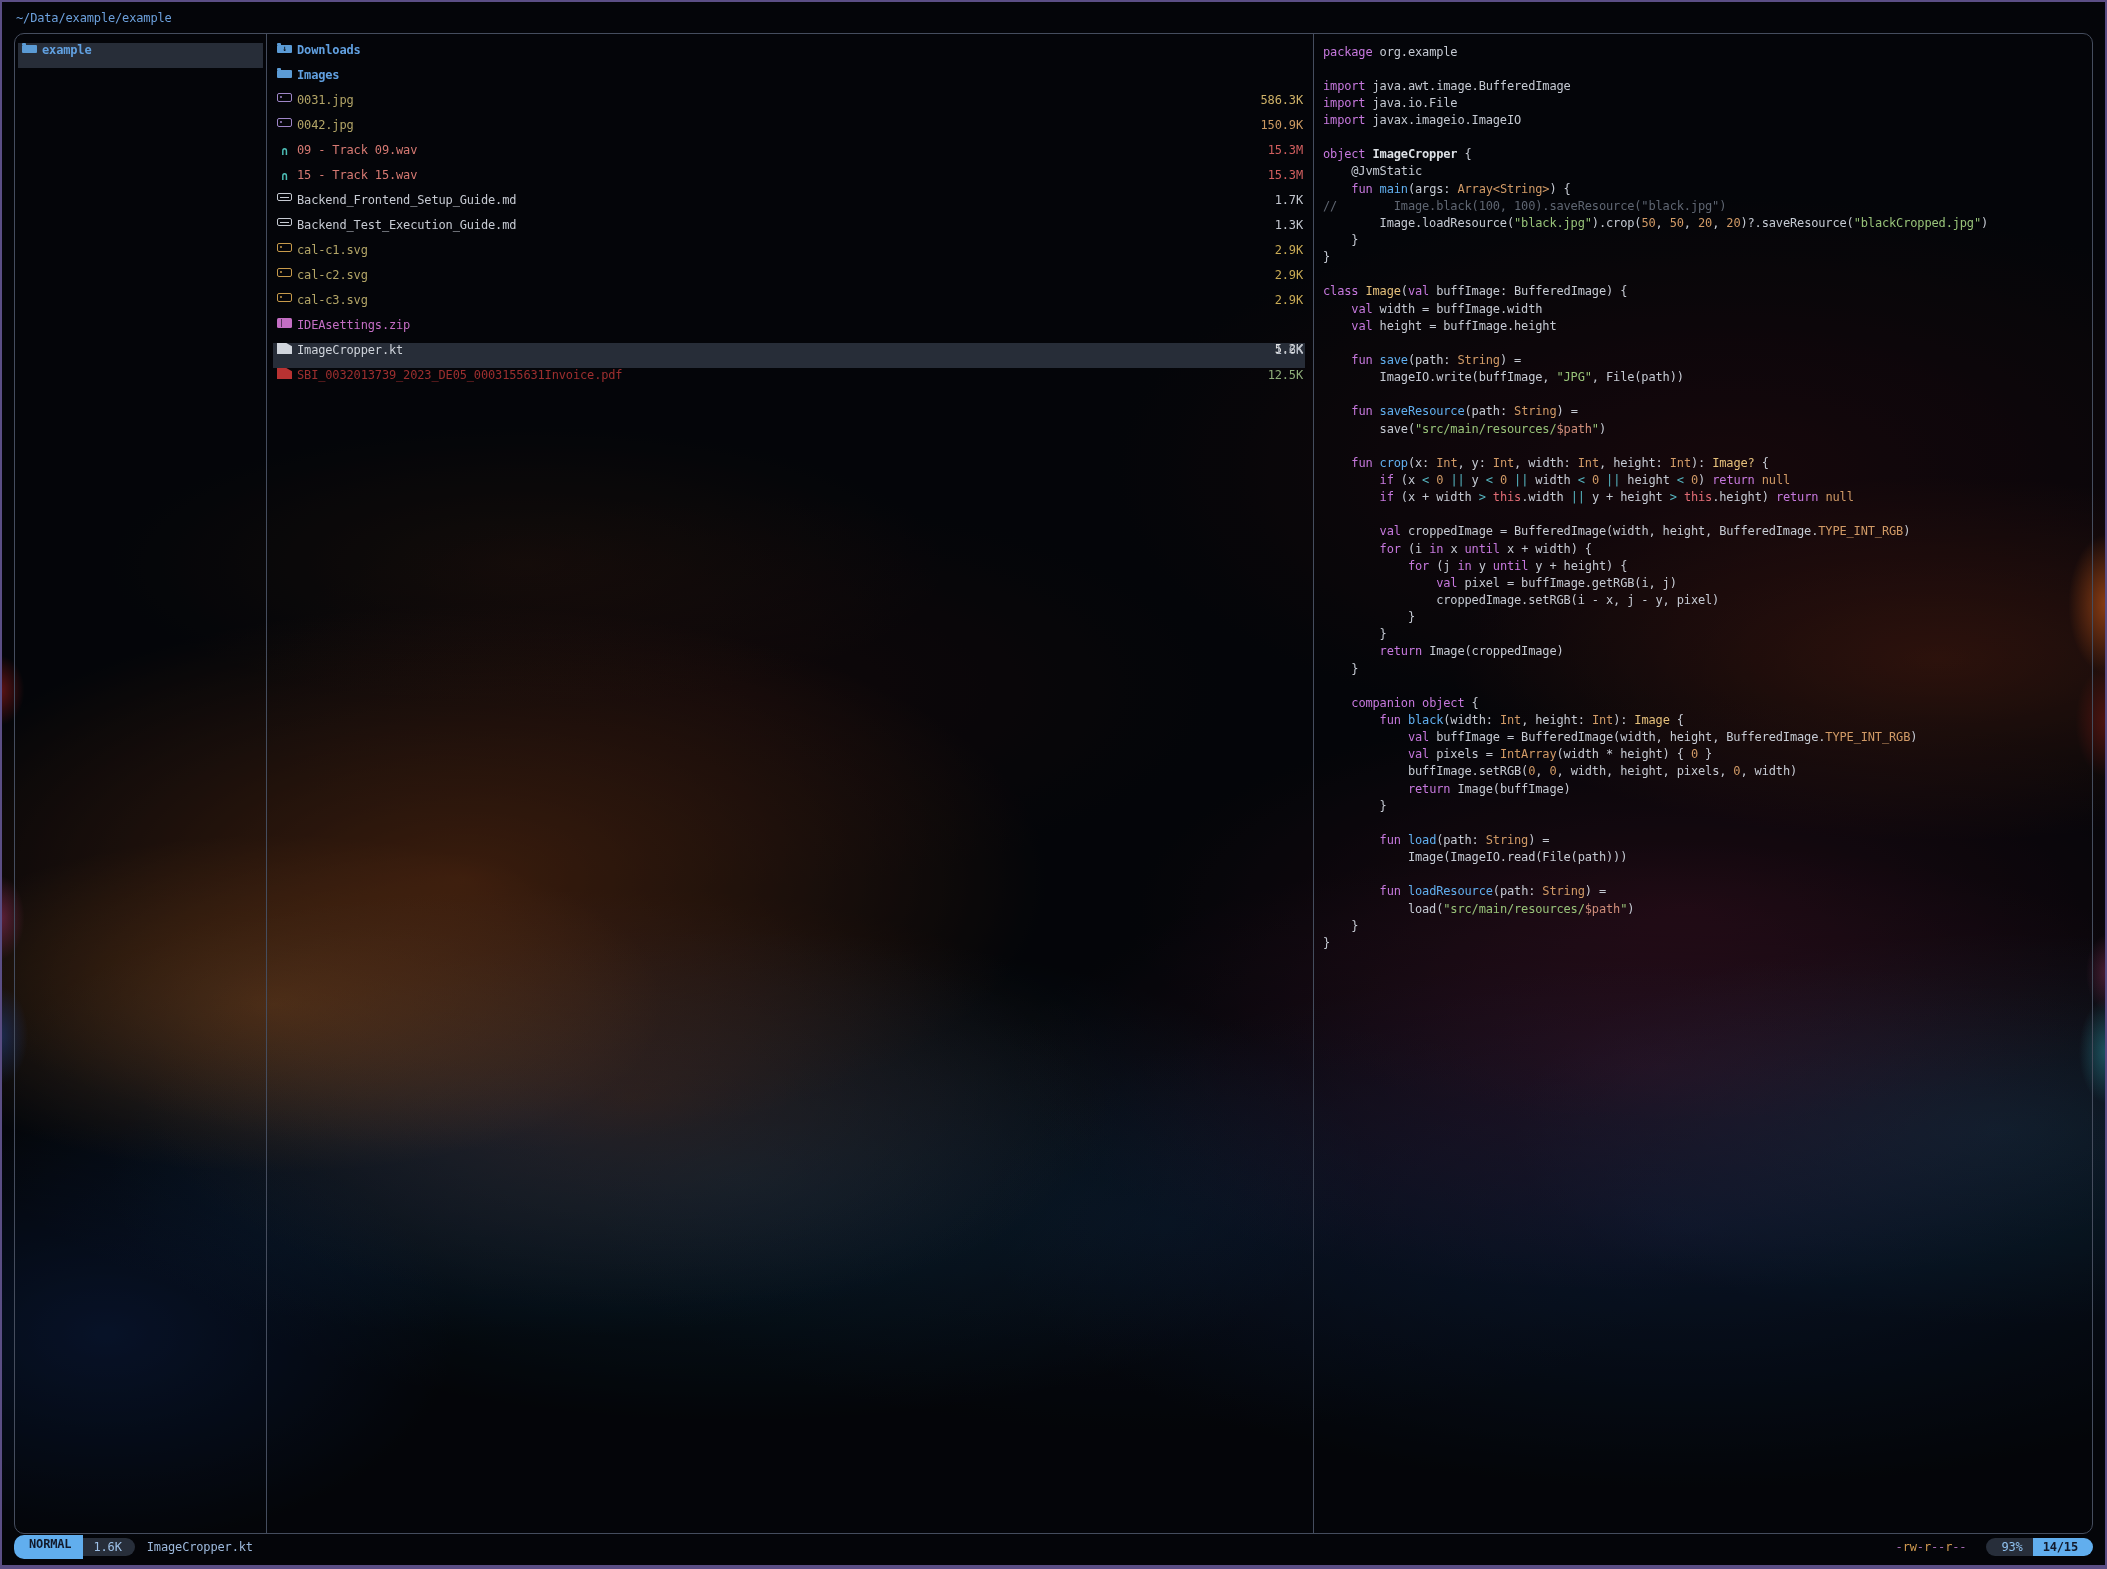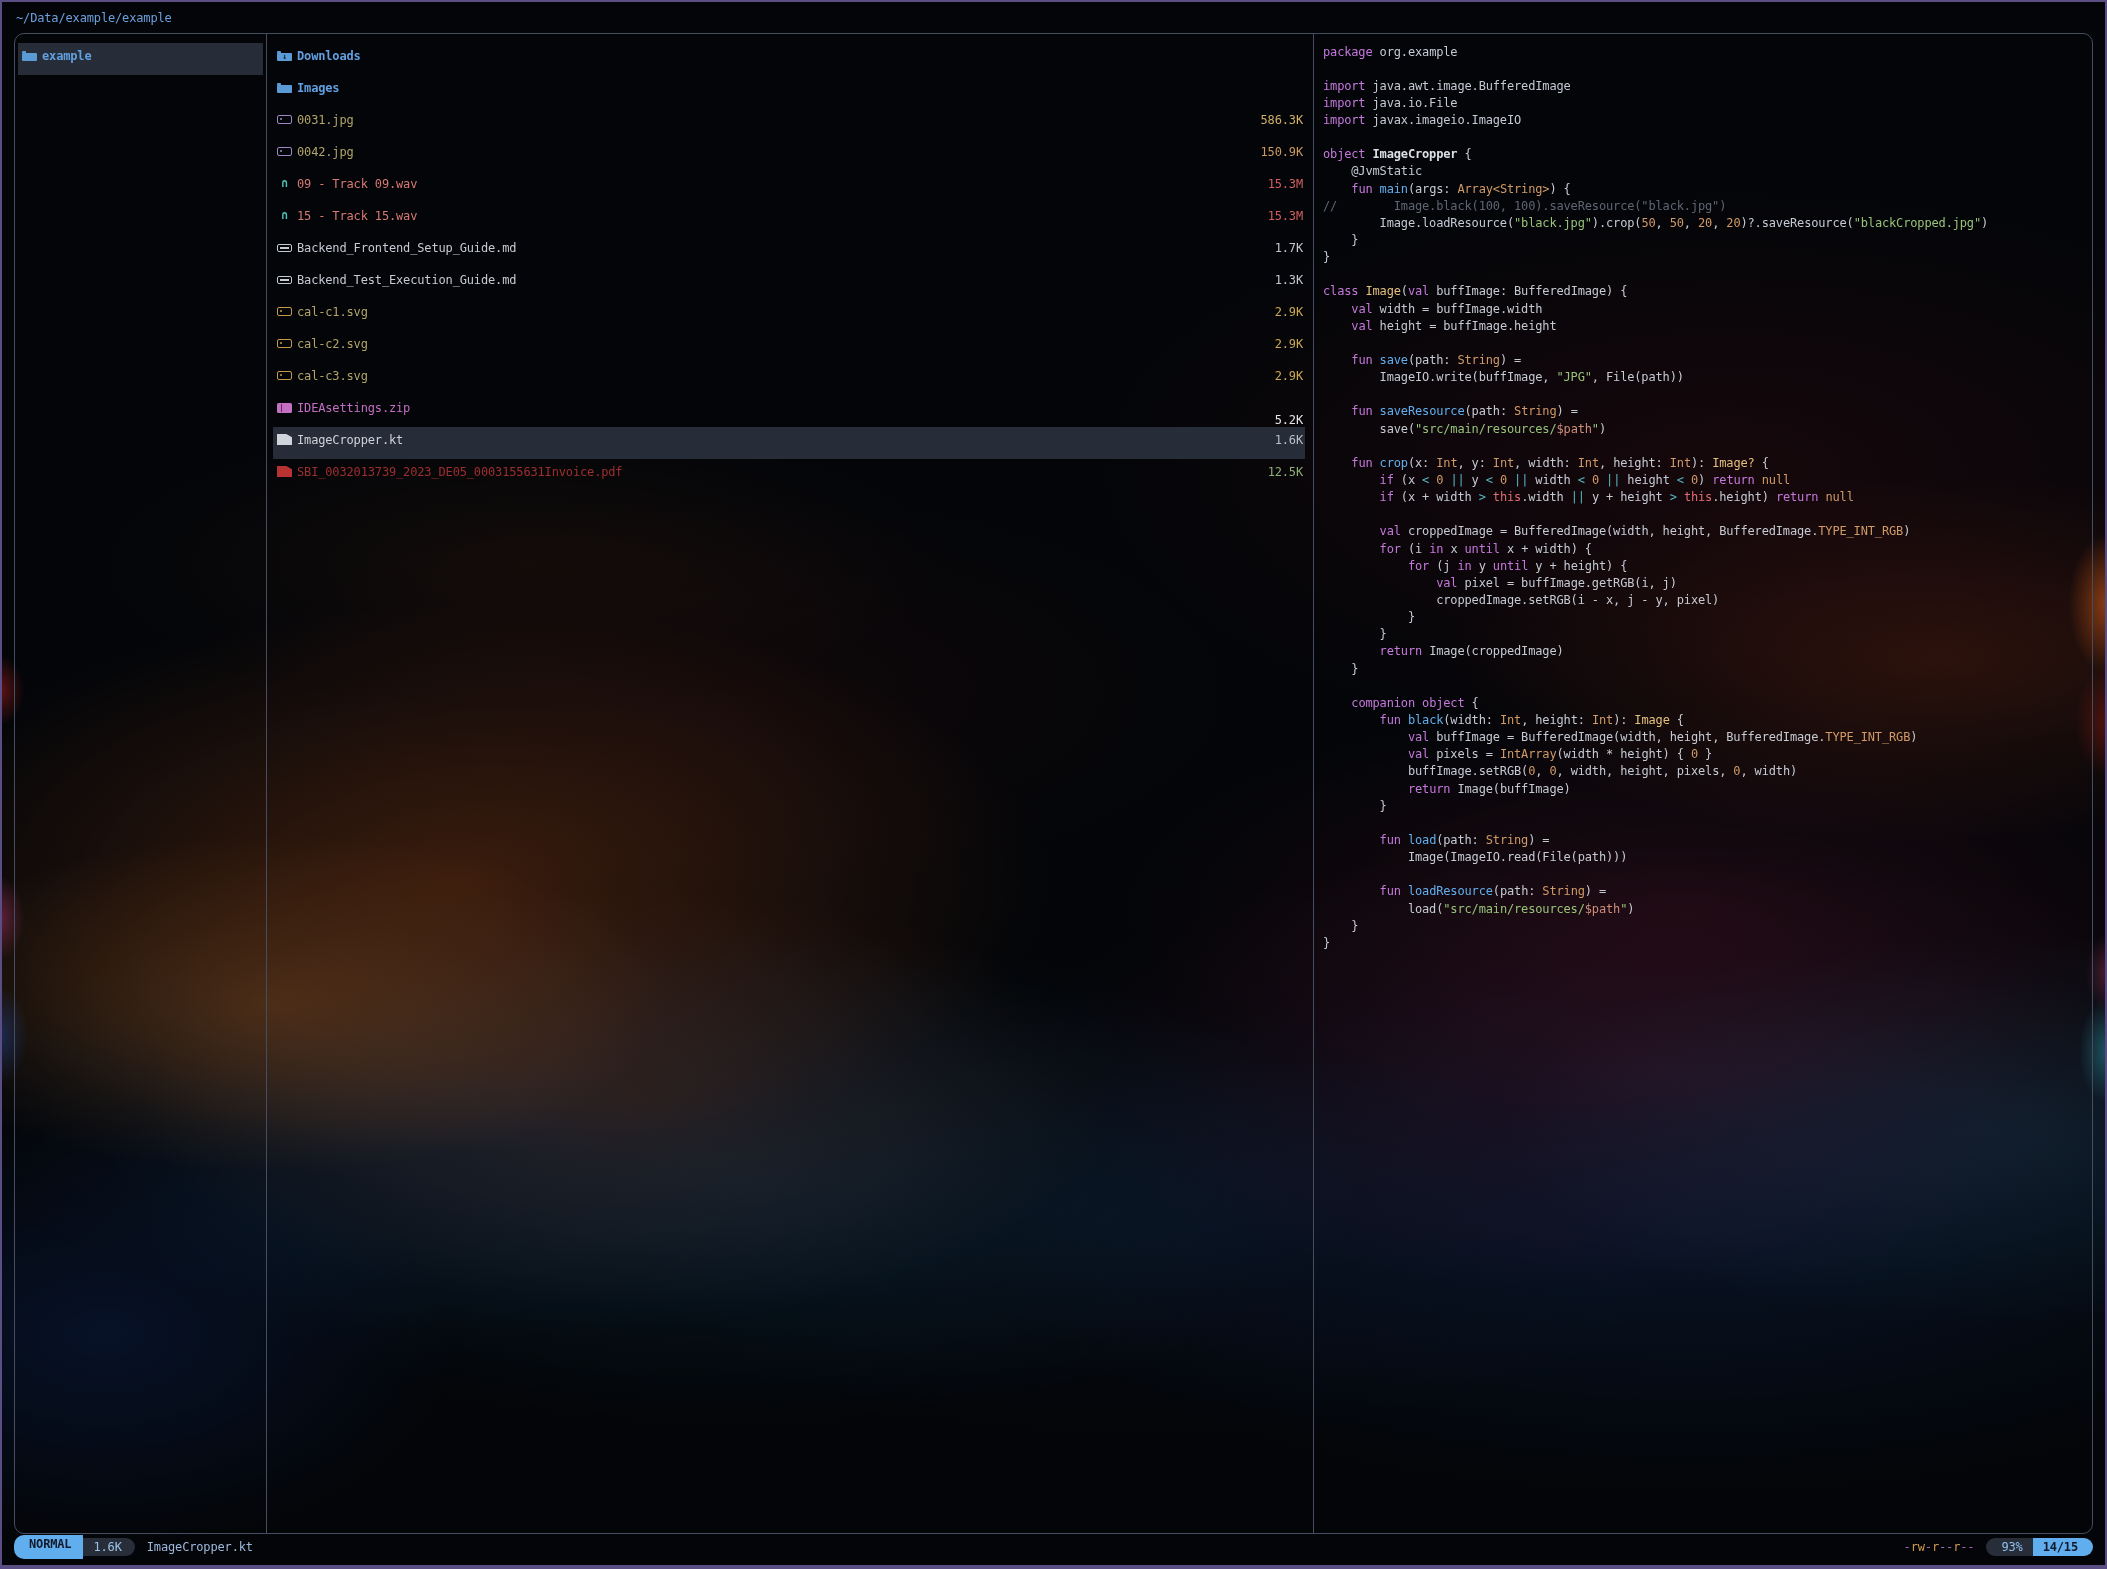--- a/index.html
+++ b/index.html
@@ -39,21 +39,21 @@
   
   .term{position:absolute;inset:0;z-index:2;border:2px solid var(--c-ui-windowBorder);border-bottom-width:4px;box-sizing:border-box}
   .header{position:absolute;left:14px;top:6px;height:20px;line-height:20px;color:var(--c-ui-headerPath)}
   .mainbox{position:absolute;left:12px;top:31px;width:2079px;height:1501px;border:1px solid var(--c-ui-paneBorder);border-radius:10px;box-sizing:border-box}
   .pane{position:absolute;top:0;bottom:0;overflow:hidden}
   .pane.parent{left:0;width:251px}
   .pane.current{left:251px;width:1048px;border-left:1px solid var(--c-ui-paneBorder);border-right:1px solid var(--c-ui-paneBorder);box-sizing:border-box}
   .pane.preview{left:1299px;right:0}
   .list{padding:9px 8px 0 6px}
   .pane.parent .list{padding:9px 3px 0 3px}
-  .frow{height:25px;display:flex;align-items:center;padding:0 2px 7px 4px}
+  .frow{height:25px;display:flex;align-items:flex-start;padding:0 2px 0 4px}
   .frow.sel{background:var(--c-ui-selectionBg)}
   .fname{white-space:pre;overflow:hidden}
   .fsize{margin-left:auto;padding-left:12px}
   
   .t-dir  .fname{color:var(--c-files-directory);font-weight:bold}
   .t-image .fname,.t-svg .fname{color:var(--c-files-image)}
   .t-audio .fname{color:var(--c-files-audio)}
   .t-md   .fname{color:var(--c-files-markdown)}
   .t-zip  .fname{color:var(--c-files-archive)}
   .t-file .fname{color:var(--c-files-plain)}
@@ -87,21 +87,21 @@
   .tk-this{color:var(--c-syntax-thisRef)}
   .tk-interp{color:var(--c-syntax-interpolation)}
   .tk-txt{color:var(--c-syntax-text)}
   .tk-wb{color:var(--c-syntax-objectName);font-weight:bold}
   
   .statusbar{position:absolute;left:12px;right:12px;top:1534px;height:22px;display:flex;justify-content:space-between;align-items:center}
   .sb-left,.sb-right{display:flex;align-items:center}
   .sb-mode{background:var(--c-ui-accent);color:var(--c-ui-modeText);font-weight:bold;padding:2px 12px 8px 15px;border-radius:10px 0 0 10px}
   .sb-size{background:var(--c-ui-statusDarkBg);color:#9ec1e8;padding:2px 13px 2px 10px;border-radius:0 10px 10px 0}
   .sb-file{color:var(--c-ui-statusText);margin-left:12px}
-  .sb-perms{margin-right:12px;white-space:pre}
+  .sb-perms{margin-right:20px;white-space:pre}
   .pm-dash{color:var(--c-ui-permDash)} .pm-ch{color:var(--c-ui-permLetter)}
   .sb-pct{background:var(--c-ui-statusDarkBg);color:#8fc1ef;padding:2px 10px 2px 15px;border-radius:10px 0 0 10px}
   .sb-pos{background:var(--c-ui-accent);color:var(--c-ui-modeText);font-weight:bold;padding:2px 15px 2px 10px;border-radius:0 10px 10px 0}
 </style>
 </head>
 <body>
 
 <div class="wallpaper"></div>
 <div class="overlay"></div>
 

